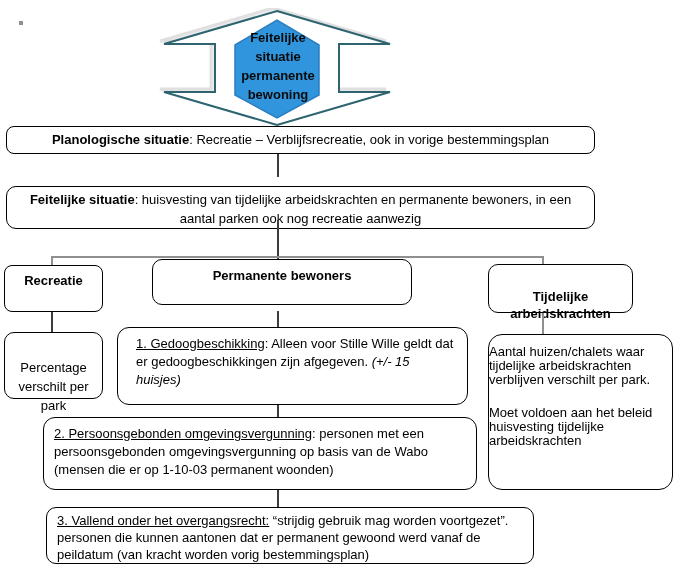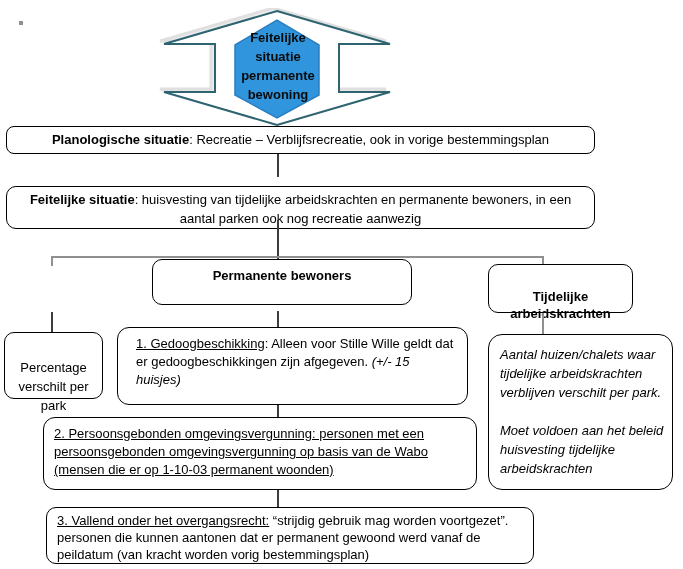--- a/index.html
+++ b/index.html
@@ -54,20 +54,23 @@
 
   <div class="rbox center" style="left:6px;top:186px;width:589px;height:43px;border-radius:10px;padding:3px 6px 0 6px;line-height:19px;">
     <span class="bold">Feitelijke situatie</span><span>: huisvesting van tijdelijke arbeidskrachten en permanente bewoners, in een aantal parken ook nog recreatie aanwezig</span>
   </div>
 
   <div class="vline" style="left:277px;top:220px;height:45px;"></div>
   <div class="hbar" style="left:51px;top:256px;width:493px;"></div>
   <div class="vline gray" style="left:51px;top:256px;height:10px;"></div>
   <div class="vline gray" style="left:542px;top:256px;height:9px;"></div>
 
+  <div class="rbox center bold" style="left:4px;top:265px;width:99px;height:47px;border-radius:8px;padding-top:7px;">
+    <span>Recreatie</span>
+  </div>
 
   <div class="rbox center bold" style="left:152px;top:259px;width:260px;height:46px;border-radius:10px;padding-top:8px;">
     <span>Permanente bewoners</span>
   </div>
 
   <div class="rbox center bold pre" style="left:488px;top:264px;width:145px;height:49px;border-radius:10px;padding-top:6px;line-height:17px;">
     <span class="pre">Tijdelijke
 arbeidskrachten</span>
   </div>
 
@@ -77,28 +80,28 @@
 verschilt per
 park</span>
   </div>
 
   <div class="vline" style="left:277px;top:311px;height:16px;"></div>
   <div class="rbox" style="left:117px;top:327px;width:351px;height:78px;border-radius:12px;padding:7px 10px 0 18px;line-height:18px;">
     <span class="ul">1. Gedoogbeschikking</span><span>: Alleen voor Stille Wille geldt dat er gedoogbeschikkingen zijn afgegeven. </span><span class="it">(+/- 15 huisjes)</span>
   </div>
 
   <div class="vline" style="left:277px;top:405px;height:12px;"></div>
-  <div class="rbox" style="left:43px;top:417px;width:434px;height:73px;border-radius:12px;padding:7px 10px 0 10px;line-height:18px;text-decoration:underline;">
+  <div class="rbox" style="left:43px;top:417px;width:434px;height:73px;border-radius:12px;padding:7px 10px 0 10px;line-height:18px;">
     <span class="ul">2. Persoonsgebonden omgevingsvergunning</span><span>: personen met een persoonsgebonden omgevingsvergunning op basis van de Wabo (mensen die er op 1-10-03 permanent woonden)</span>
   </div>
 
   <div class="vline" style="left:277px;top:490px;height:17px;"></div>
   <div class="rbox" style="left:46px;top:507px;width:488px;height:57px;border-radius:10px;padding:4px 10px 0 10px;line-height:17px;">
     <span class="ul">3. Vallend onder het overgangsrecht:</span><span> “strijdig gebruik mag worden voortgezet”. personen die kunnen aantonen dat er permanent gewoond werd vanaf de peildatum (van kracht worden vorig bestemmingsplan)</span>
   </div>
 
   <div class="vline gray" style="left:542px;top:313px;height:21px;"></div>
-  <div class="rbox" style="left:488px;top:334px;width:185px;height:156px;border-radius:14px;padding:10px 8px 0 11px;line-height:19px;font-style:italic;">
+  <div class="rbox" style="left:488px;top:334px;width:185px;height:156px;border-radius:14px;padding:10px 8px 0 0;line-height:14px;">
     <div>Aantal huizen/chalets waar tijdelijke arbeidskrachten verblijven verschilt per park.</div>
     <div class="para2">Moet voldoen aan het beleid huisvesting tijdelijke arbeidskrachten</div>
   </div>
 
 </div>
 
 </body></html>

